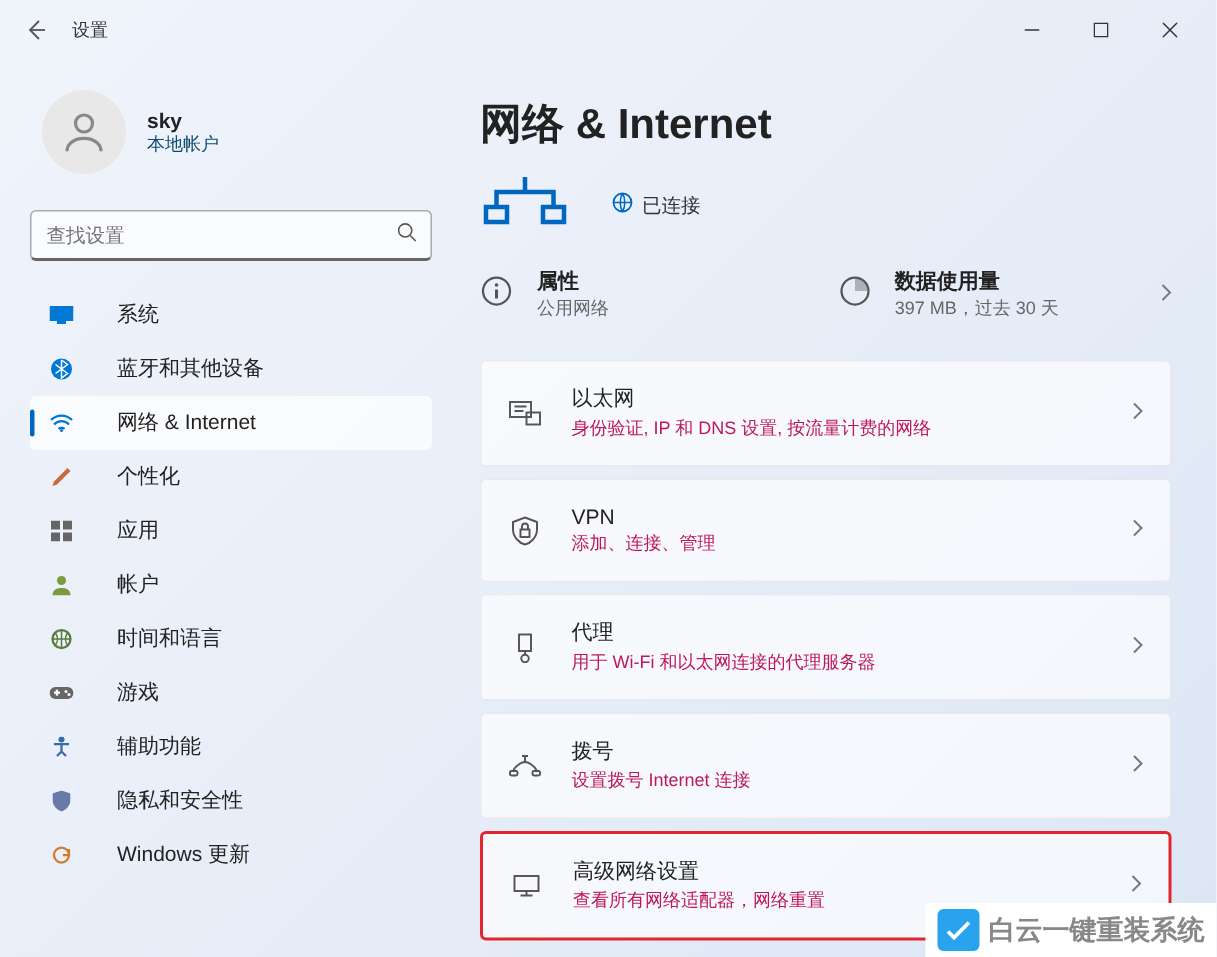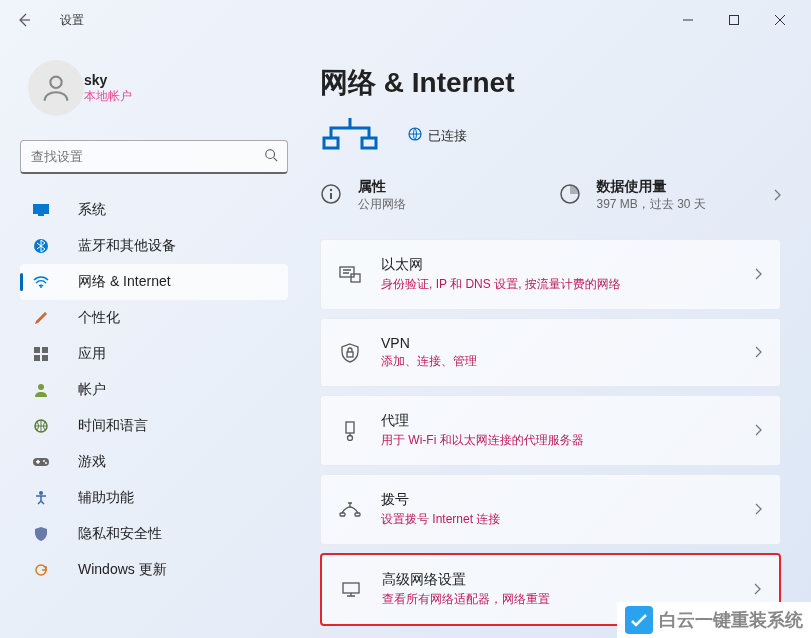--- a/index.html
+++ b/index.html
@@ -1,27 +1,27 @@
 <!DOCTYPE html>
 <html><head>
 <meta charset="utf-8">
 <style>
 * { margin: 0; padding: 0; box-sizing: border-box; font-family: "Segoe UI", "Microsoft YaHei", sans-serif; }
 body { width: 811px; height: 638px; background: linear-gradient(135deg, #f0f4fb 0%, #e8eef8 50%, #dce6f5 100%); overflow: hidden; position: relative; }
 .titlebar { height: 40px; display: flex; align-items: center; padding: 0 8px; }
 .back-btn { width: 32px; height: 32px; display: flex; align-items: center; justify-content: center; color: #555; cursor: pointer; }
-.titlebar-title { font-size: 12px; color: #333; margin-left: 20px; text-align: center; }
+.titlebar-title { font-size: 12px; color: #333; margin-left: 8px; text-align: center; }
 .window-controls { margin-left: auto; display: flex; }
 .win-ctrl { width: 46px; height: 32px; display: flex; align-items: center; justify-content: center; color: #333; cursor: pointer; }
 .content { display: flex; height: calc(100% - 40px); }
 .sidebar { width: 300px; padding: 0 12px 12px 20px; overflow: hidden; }
-.user-block { display: flex; align-items: center; padding: 20px 8px 24px 8px; }
+.user-block { display: flex; align-items: center; padding: 20px 8px 24px 8px; gap: 14px; }
 .avatar { width: 56px; height: 56px; border-radius: 50%; background: #e8e8e8; display: flex; align-items: center; justify-content: center; color: #888; }
 .user-name { font-size: 14px; font-weight: 600; color: #222; }
-.user-sub { font-size: 12px; color: #ec4899; }
+.user-sub { font-size: 12px; color: #0c4a6e; }
 .search-wrap { position: relative; margin-bottom: 18px; }
 .search-input { width: 100%; height: 34px; border: 1px solid #aaa; border-bottom: 2px solid #666; border-radius: 4px; padding: 0 36px 0 10px; font-size: 13px; background: rgba(255,255,255,0.7); outline: none; }
 .search-icon { position: absolute; right: 10px; top: 50%; transform: translateY(-50%); color: #555; }
 .nav-item { display: flex; align-items: center; gap: 28px; padding: 9px 12px; border-radius: 4px; font-size: 14px; color: #222; cursor: pointer; position: relative; }
 .nav-item.active { background: rgba(255,255,255,0.7); }
 .nav-item.active::before { content: ""; position: absolute; left: 0; top: 9px; bottom: 9px; width: 3px; background: #0067c0; border-radius: 2px; }
 .nav-icon { width: 18px; height: 18px; display: flex; align-items: center; justify-content: center; }
 .main { flex: 1; padding: 24px 30px 20px 20px; overflow-y: auto; }
 .page-title { font-size: 28px; font-weight: 600; color: #222; margin-bottom: 12px; }
 .status-row { display: flex; align-items: center; gap: 28px; margin-bottom: 20px; }

